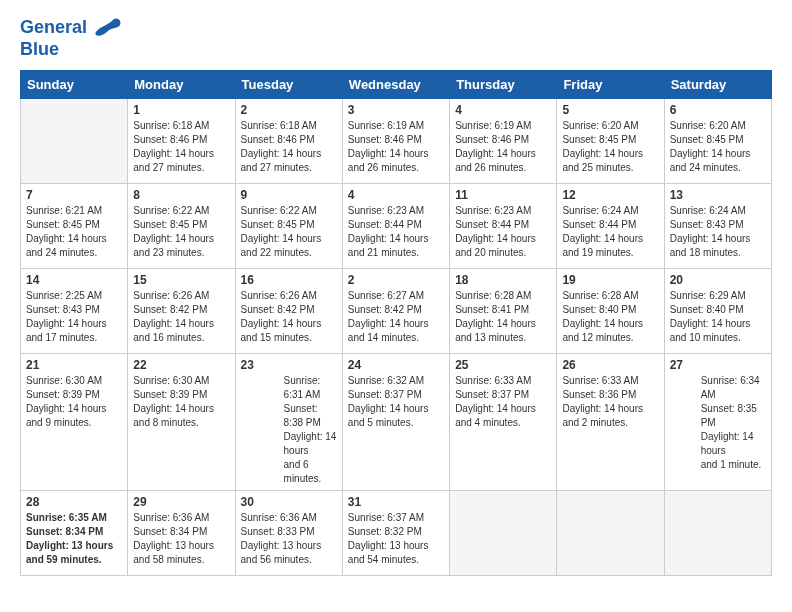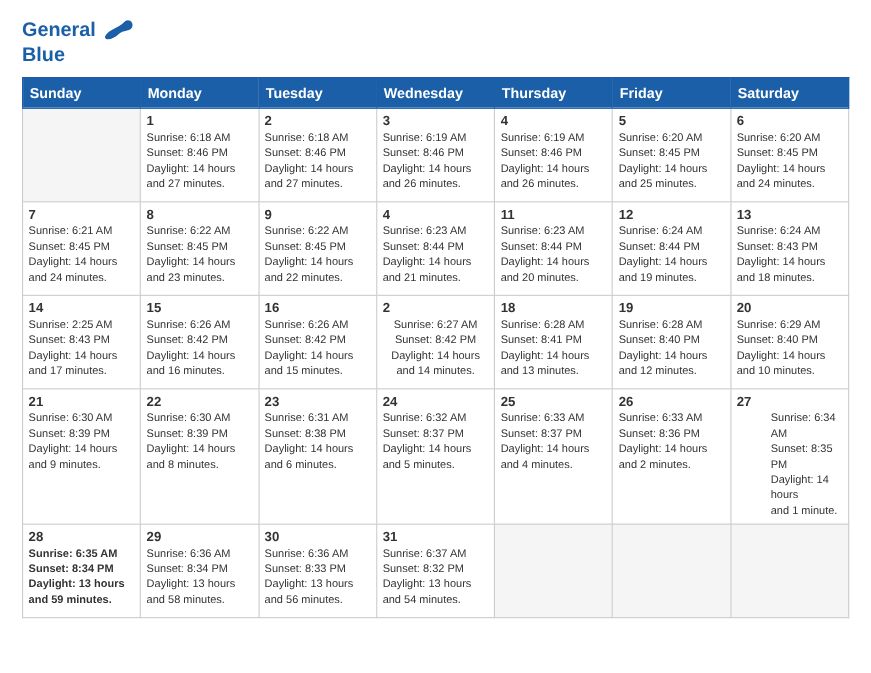--- a/index.html
+++ b/index.html
@@ -225,21 +225,21 @@
         </td>
         <td>
           <span class="day-number">16</span>
           <div class="cell-content" style="white-space: pre-line;">Sunrise: 6:26 AM
 Sunset: 8:42 PM
 Daylight: 14 hours
 and 15 minutes.</div>
         </td>
         <td>
           <span class="day-number">2</span>
-          <div class="cell-content" style="white-space: pre-line; text-align: center;">Sunrise: 6:27 AM
+          <div class="cell-content" style="white-space: pre-line;">Sunrise: 6:27 AM
 Sunset: 8:42 PM
 Daylight: 14 hours
 and 14 minutes.</div>
         </td>
         <td>
           <span class="day-number">18</span>
           <div class="cell-content" style="white-space: pre-line;">Sunrise: 6:28 AM
 Sunset: 8:41 PM
 Daylight: 14 hours
 and 13 minutes.</div>
@@ -269,21 +269,21 @@
         </td>
         <td>
           <span class="day-number">22</span>
           <div class="cell-content" style="white-space: pre-line;">Sunrise: 6:30 AM
 Sunset: 8:39 PM
 Daylight: 14 hours
 and 8 minutes.</div>
         </td>
         <td>
           <span class="day-number">23</span>
-          <div class="cell-content" style="white-space: pre-line;">Sunrise: 6:31 AM
+          <div class="cell-content" style="white-space: pre-line; margin-left: 43px;">Sunrise: 6:31 AM
 Sunset: 8:38 PM
 Daylight: 14 hours
 and 6 minutes.</div>
         </td>
         <td>
           <span class="day-number">24</span>
           <div class="cell-content" style="white-space: pre-line;">Sunrise: 6:32 AM
 Sunset: 8:37 PM
 Daylight: 14 hours
 and 5 minutes.</div>

